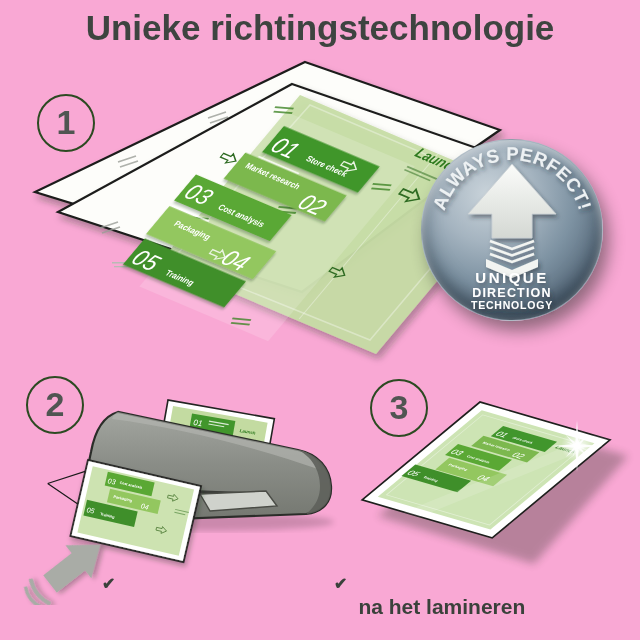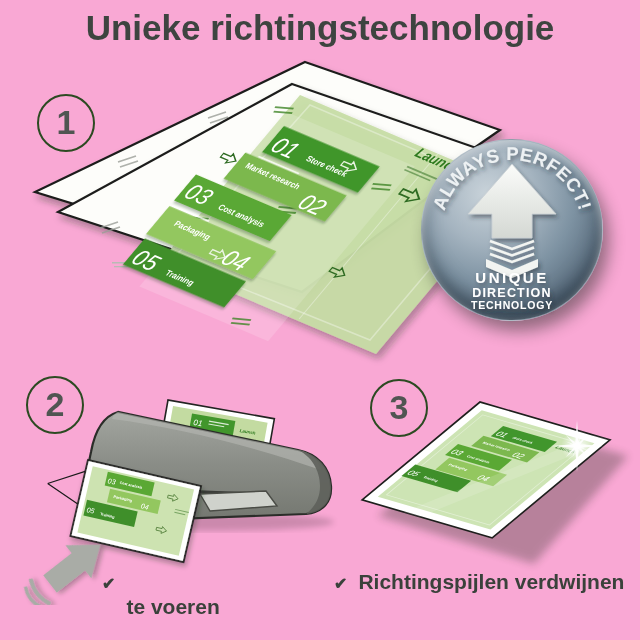--- a/index.html
+++ b/index.html
@@ -269,23 +269,23 @@
         <polygon points="-12,0 0,-1 12,0 0,1" fill="#ffffff" opacity="0.7"></polygon>
       </g>
       <circle r="3" fill="#ffffff"></circle>
     </g>
   </svg>
 
   <div class="caption" style="left:102px;top:569px;width:230px;">
     <span class="check">✔</span>
     <span>
       <br>
-      <span>te voeren</span>
     </span>
   </div>
   <div class="caption" style="left:334px;top:569px;width:300px;">
     <span class="check">✔</span>
     <span>
-      <span>Richtingspijlen verdwijnen</span><br>
+      <br>
+      <span>na het lamineren</span>
     </span>
   </div>
 
 </div>
 
 </body></html>

